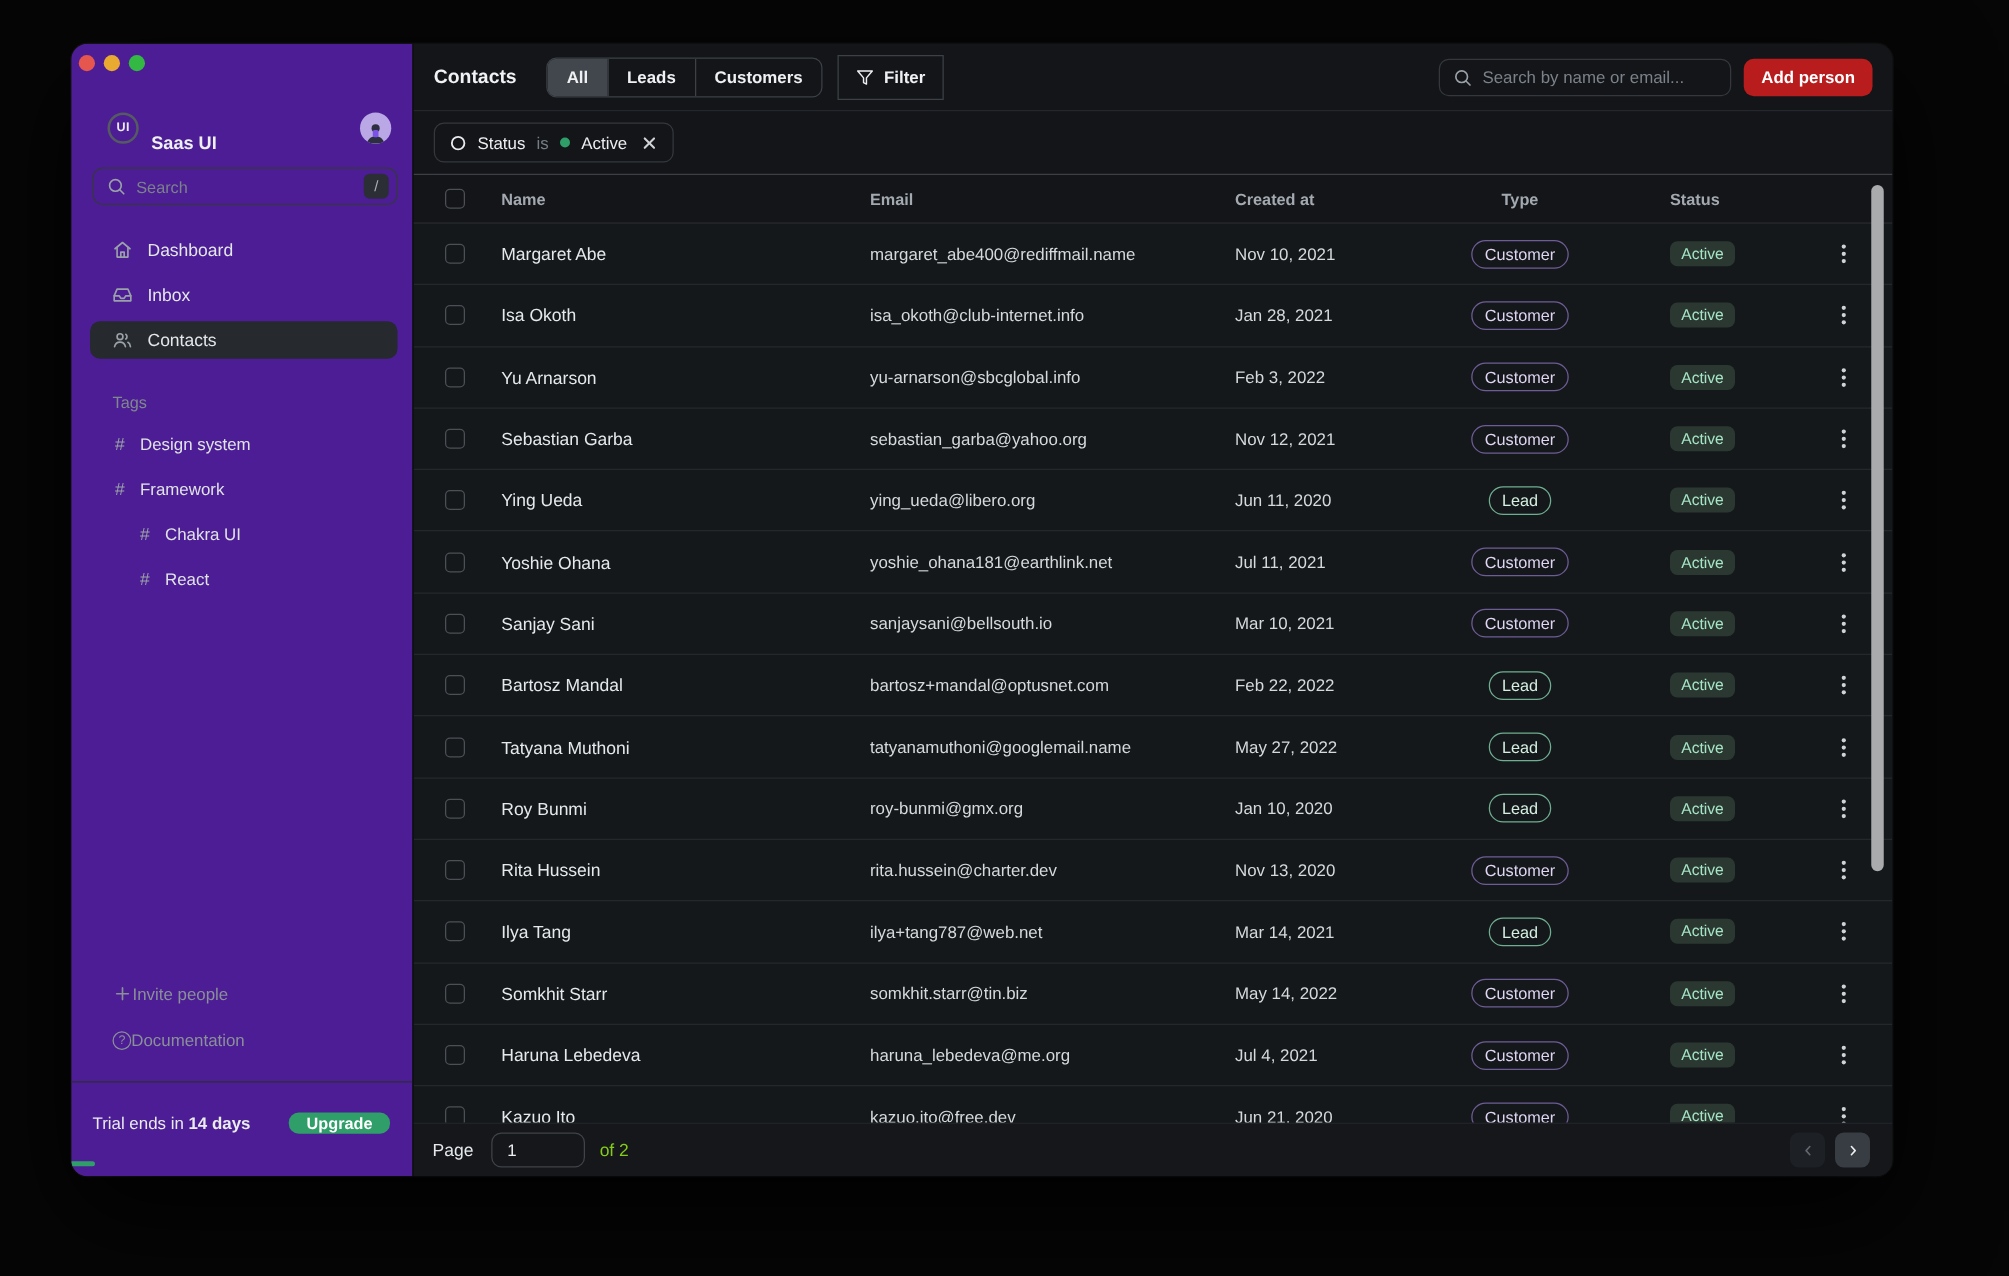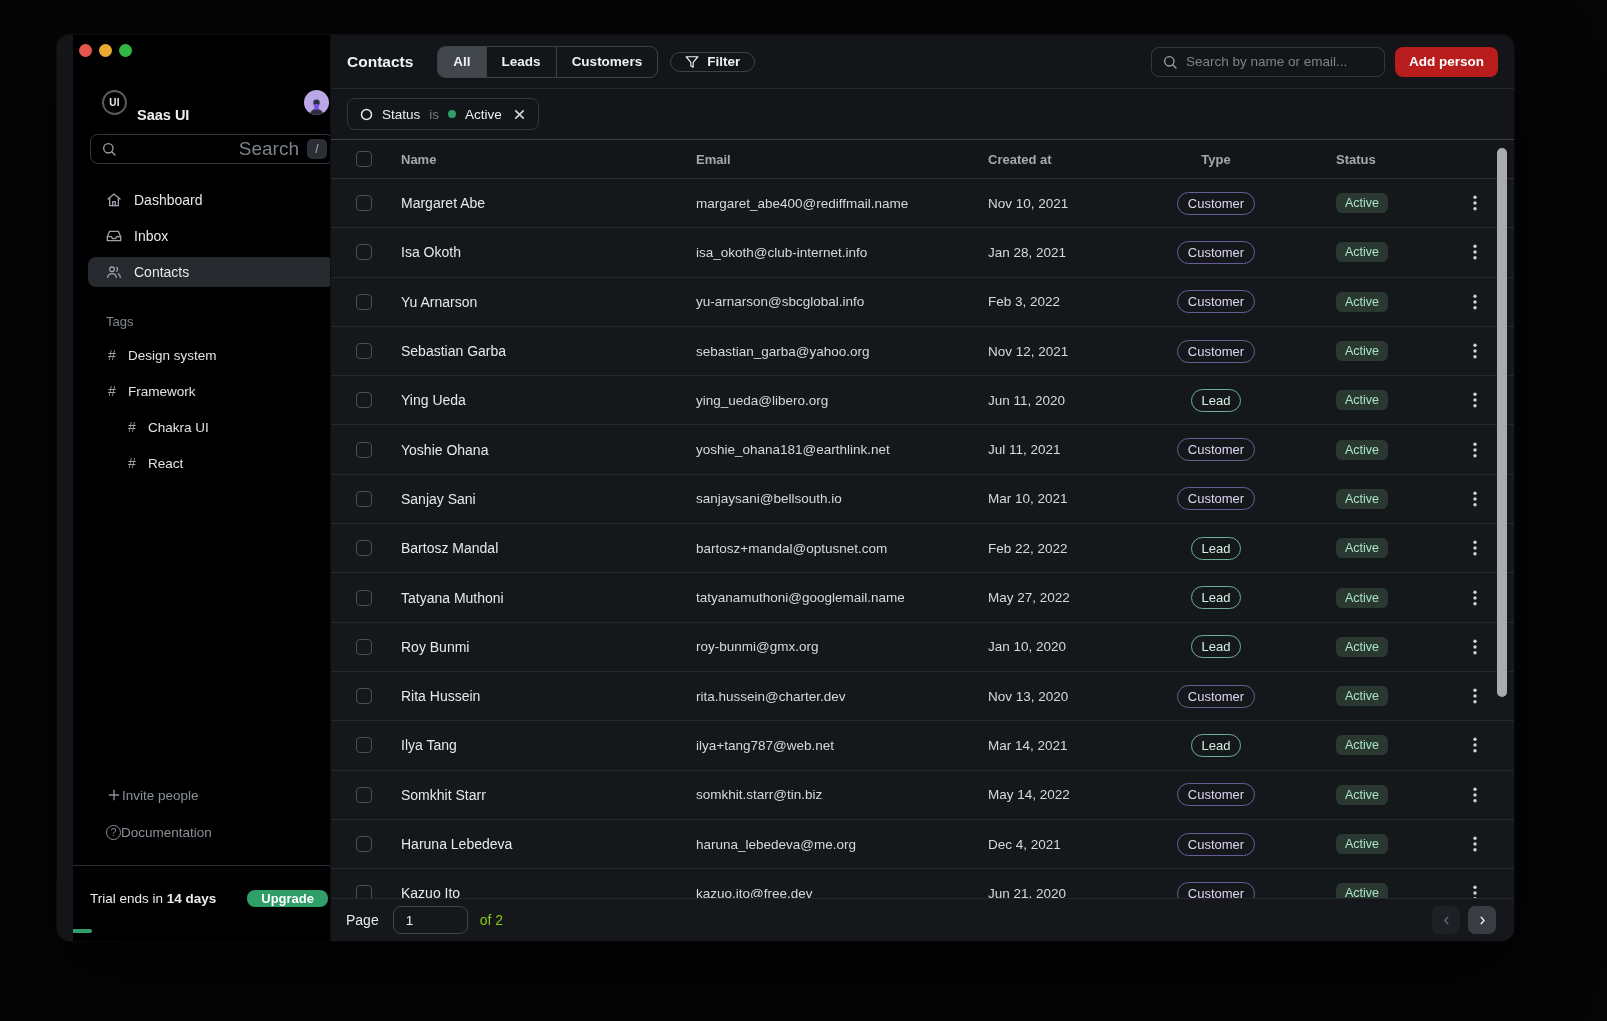--- a/index.html
+++ b/index.html
@@ -3,34 +3,34 @@
 <meta charset="utf-8">
 <style>
   * { margin:0; padding:0; box-sizing:border-box; }
   html,body { background:#060607; }
   body { font-family:"Liberation Sans","DejaVu Sans",sans-serif; -webkit-font-smoothing:antialiased; }
   .stage { position:relative; width:1607px; height:1021px; background:#060607; overflow:hidden; }
   .window { position:absolute; left:57px; top:35px; width:1457px; height:906px; background:#131518;
             border-radius:13px; overflow:hidden; box-shadow:0 30px 80px rgba(0,0,0,.9), 0 0 0 1px rgba(255,255,255,.05); }
 
   
-  .sidebar { position:absolute; left:16px; top:0; bottom:0; width:273px; background:#000000; }
+  .sidebar { position:absolute; left:0; top:0; bottom:0; width:273px; background:#4c1d95; }
   .traffic { position:absolute; top:9px; left:6px; display:flex; gap:7px; }
   .dot { width:13px; height:13px; border-radius:50%; }
   .dot.red{ background:#e5564e; } .dot.yellow{ background:#e9aa31; } .dot.green{ background:#33b943; }
 
   .workspace { position:absolute; top:54px; left:29px; right:17px; height:26px; display:flex; align-items:center; }
   .logo { width:25px; height:25px; border:2px solid #565b61; border-radius:50%; display:flex; align-items:center; justify-content:center;
           color:#e8eaec; font-size:10px; font-weight:bold; letter-spacing:.3px; }
   .ws-name { margin-left:10px; color:#eef0f2; font-size:14.5px; font-weight:700;margin-top:26px; }
   .avatar { margin-left:auto; width:25px; height:25px; border-radius:50%; background:#b9a7e6; display:flex; align-items:flex-end; justify-content:center; overflow:hidden; cursor:pointer; }
 
   .side-search { position:absolute; top:99px; left:17px; right:12px; height:30px; border:1px solid #34383e; border-radius:8px;
                  display:flex; align-items:center; padding:0 6px 0 10px; gap:8px; }
-  .side-search input { flex:1; background:transparent; border:none; outline:none; color:#dfe2e5; font-size:19px; font-family:inherit; min-width:0;text-align:right; }
+  .side-search input { flex:1; background:transparent; border:none; outline:none; color:#dfe2e5; font-size:13px; font-family:inherit; min-width:0; }
   .side-search input::placeholder { color:#7c828a; }
   .kbd { width:20px; height:20px; background:#2b2f35; border-radius:5px; color:#aab0b7; font-size:12px; display:flex; align-items:center; justify-content:center; }
 
   .nav { position:absolute; top:150px; left:15px; right:12px; }
   .nav-item { height:30px; display:flex; align-items:center; gap:12px; padding:0 10px 0 18px; border-radius:8px; margin-bottom:6px;
               color:#e4e7ea; font-size:14px; cursor:pointer; }
   .nav-item.active { background:#26292e; }
   .icon16 { width:16px; height:16px; color:#9aa1a8; flex:0 0 auto; }
 
   .tags-h { position:absolute; top:279px; left:33px; color:#81878e; font-size:13px; }
@@ -55,22 +55,22 @@
 
   
   .main { position:absolute; left:273px; right:0; top:0; bottom:0; background:#131518; border-left:1px solid #0c0e10; display:flex; flex-direction:column; }
 
   .topbar { height:54px; flex:0 0 auto; display:flex; align-items:center; padding:0 16px; border-bottom:1px solid #24272c; }
   .page-title { color:#f0f2f4; font-size:15.5px; font-weight:700; }
   .tabs { display:flex; margin-left:24px; border:1px solid #3c4147; border-radius:8px; overflow:hidden; height:32px; }
   .tab { display:flex; align-items:center; padding:0 15px; color:#eef0f2; font-size:13.5px; font-weight:700; cursor:pointer; border-left:1px solid #3c4147; }
   .tab:first-child { border-left:none; }
   .tab.active { background:#42474d; }
-  .filter-btn { margin-left:12px; height:20px; display:flex; align-items:center; gap:8px; padding:0 14px; border:1px solid #3c4147;
-                border-radius:16px; background:transparent; color:#eef0f2; font-size:13.5px; font-weight:700; font-family:inherit; cursor:pointer; }
+  .filter-btn { margin-left:12px; height:36px; display:flex; align-items:center; gap:8px; padding:0 14px; border:1px solid #3c4147;
+                border-radius:0; background:transparent; color:#eef0f2; font-size:13.5px; font-weight:700; font-family:inherit; cursor:pointer; }
   .top-search { margin-left:auto; width:234px; height:30px; border:1px solid #34383e; border-radius:8px; display:flex; align-items:center; gap:8px; padding:0 10px; }
   .top-search input { flex:1; background:transparent; border:none; outline:none; color:#dfe2e5; font-size:13.5px; font-family:inherit; min-width:0; }
   .top-search input::placeholder { color:#7c828a; }
   .add-btn { margin-left:10px; height:30px; padding:0 14px; background:#b91c1c; border:none; border-radius:8px;
              color:#fff; font-size:13.5px; font-weight:700; font-family:inherit; cursor:pointer; }
 
   .filterbar { height:51px; flex:0 0 auto; display:flex; align-items:center; padding:0 16px; border-bottom:1px solid #3c4046; }
   .chip { height:32px; display:flex; align-items:center; gap:9px; padding:0 12px; border:1px solid #34383e; border-radius:8px; }
   .chip-field { color:#eceef0; font-size:13.5px; }
   .chip-op { color:#767d84; font-size:13.5px; }
@@ -532,21 +532,21 @@
       </span>
     </span>
   </div>
 
   <div class="trow tgrid">
     <span class="cell-check">
               <span class="checkbox"></span>
             </span>
     <span class="c-name">Haruna Lebedeva</span>
     <span class="c-email">haruna_lebedeva@me.org</span>
-    <span class="c-created">Dec 4, 2021</span>
+    <span class="c-created">Jul 4, 2021</span>
     <span class="badge-type t-customer">Customer</span>
     <span class="cell-status"><span class="badge-status">Active</span></span>
     <span class="cell-menu">
       <span class="dots-btn">
         <svg width="4" height="16" viewBox="0 0 4 16" fill="currentColor">
           <circle cx="2" cy="2.2" r="1.7"></circle>
                   <circle cx="2" cy="8" r="1.7"></circle>
                   <circle cx="2" cy="13.8" r="1.7"></circle>
         </svg>
       </span>

